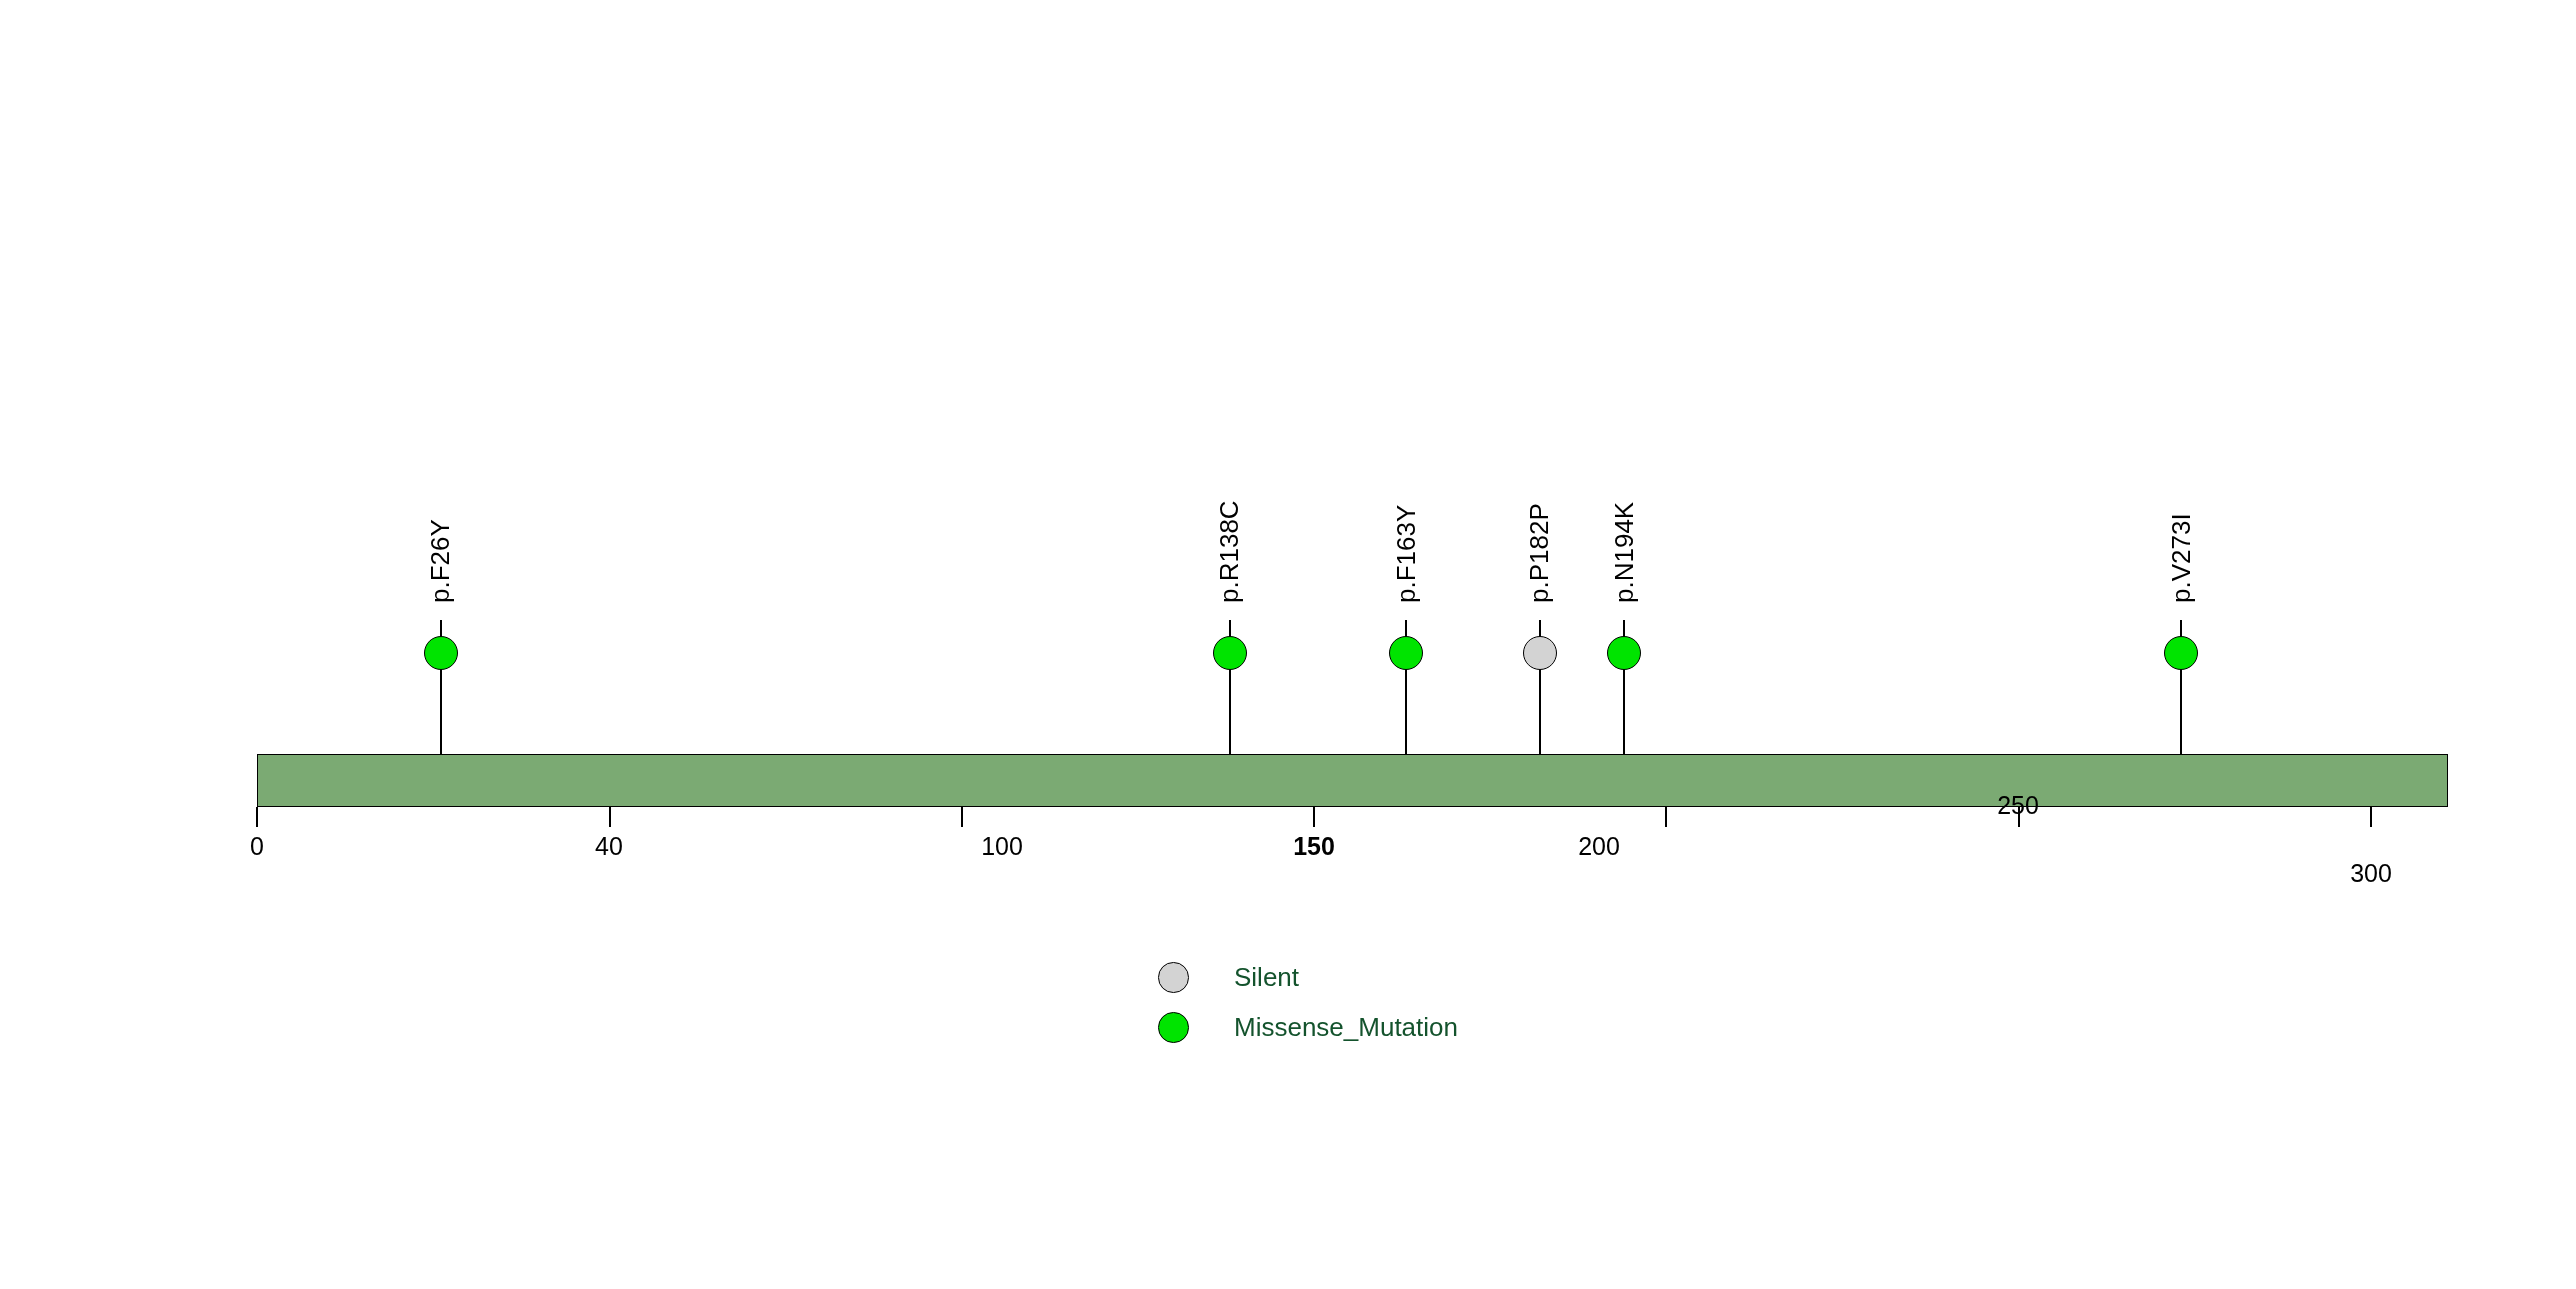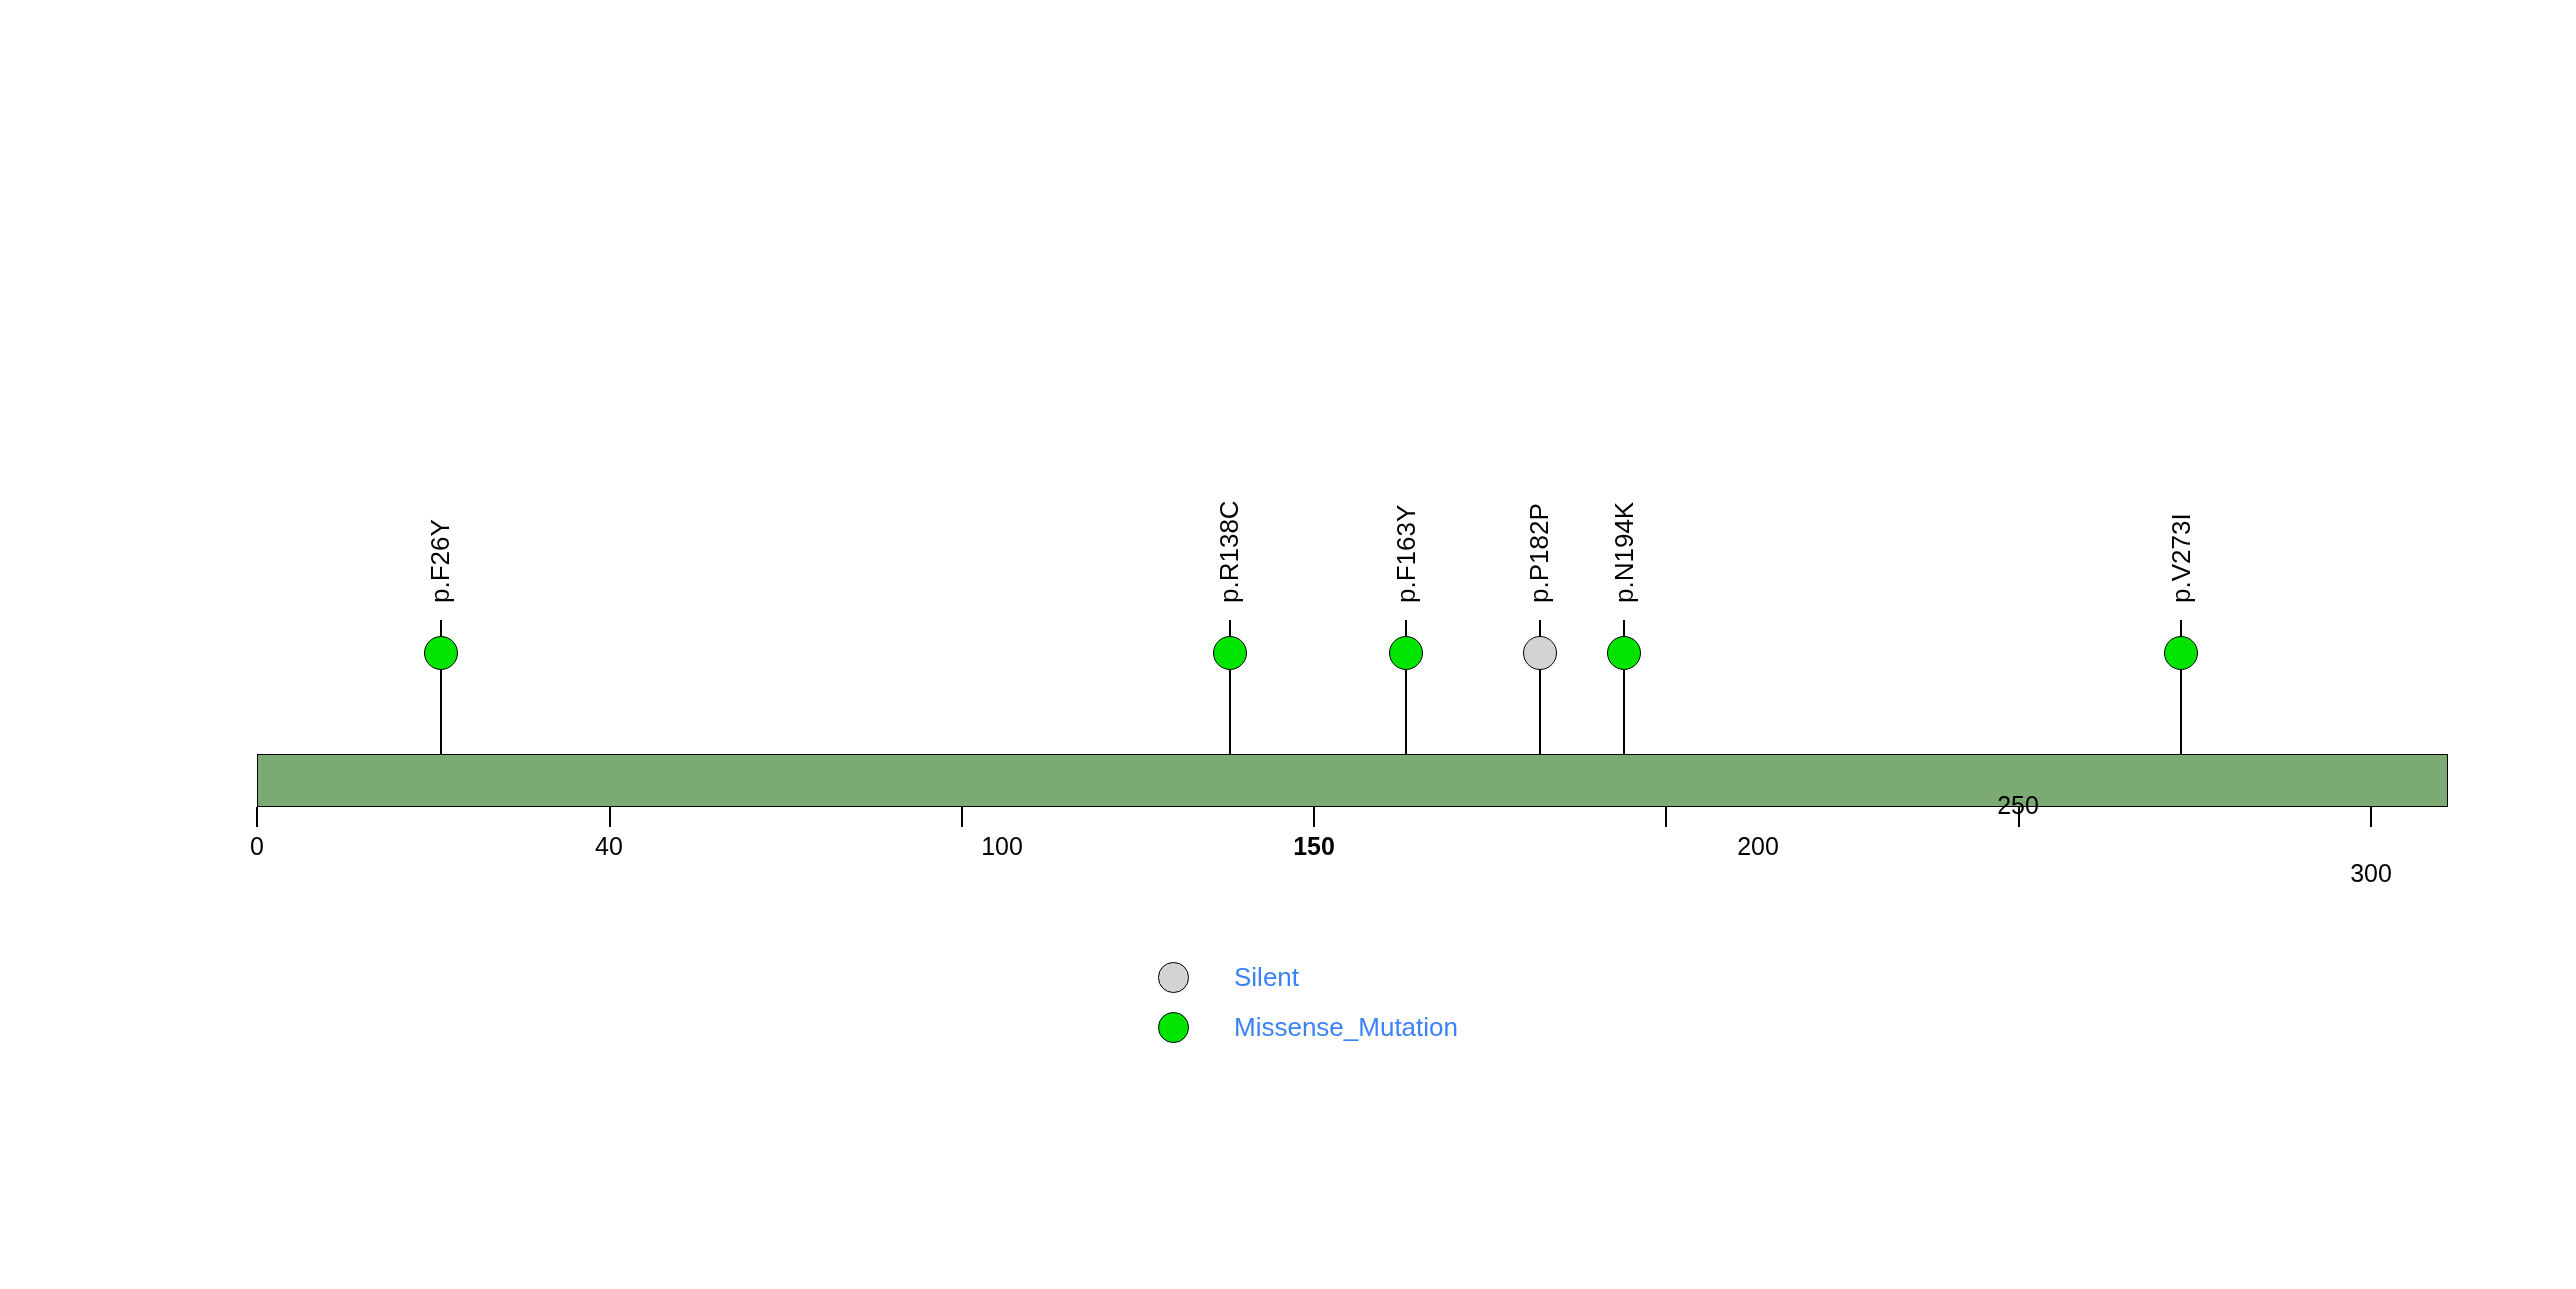--- a/index.html
+++ b/index.html
@@ -70,21 +70,21 @@
     border-radius: 50%;
     left: 0;
     top: 0;
   }
   .legend-label {
     position: absolute;
     left: 76px;
     top: 0;
     font-size: 26px;
     line-height: 30.5px;
-    color: #3b82f6;
+    color: #14532d;
     white-space: nowrap;
   }
 </style>
 </head>
 <body>
 
 <div class="canvas">
   <div class="layer" id="stems-layer">
       <div class="stem" style="left: 440px; top: 620px; height: 187px;"></div>
       <div class="stem" style="left: 1229px; top: 620px; height: 187px;"></div>
@@ -113,21 +113,21 @@
   <div class="layer" id="axis-layer">
       <div class="tick-line" style="left: 256px; top: 807px;"></div>
       <div class="tick-label" style="left: 257px; top: 833px;">0</div>
       <div class="tick-line" style="left: 609px; top: 807px;"></div>
       <div class="tick-label" style="left: 609px; top: 833px;">40</div>
       <div class="tick-line" style="left: 961px; top: 807px;"></div>
       <div class="tick-label" style="left: 962px; top: 833px; margin-left: 40px;">100</div>
       <div class="tick-line" style="left: 1313px; top: 807px;"></div>
       <div class="tick-label" style="left: 1314px; top: 833px; font-weight: bold;">150</div>
       <div class="tick-line" style="left: 1665px; top: 807px;"></div>
-      <div class="tick-label" style="left: 1758px; top: 833px;">200</div>
+      <div class="tick-label" style="left: 1599px; top: 833px;">200</div>
       <div class="tick-line" style="left: 2018px; top: 807px;"></div>
       <div class="tick-label" style="left: 2018px; top: 792px;">250</div>
       <div class="tick-line" style="left: 2370px; top: 807px;"></div>
       <div class="tick-label" style="left: 2371px; top: 860px;">300</div>
     </div>
   <div class="layer" id="legend-layer">
       <div class="legend-row" style="left: 1158px; top: 962px;">
         <div class="legend-swatch" style="background: rgb(211, 211, 211);"></div>
         <div class="legend-label">Silent</div>
       </div>

